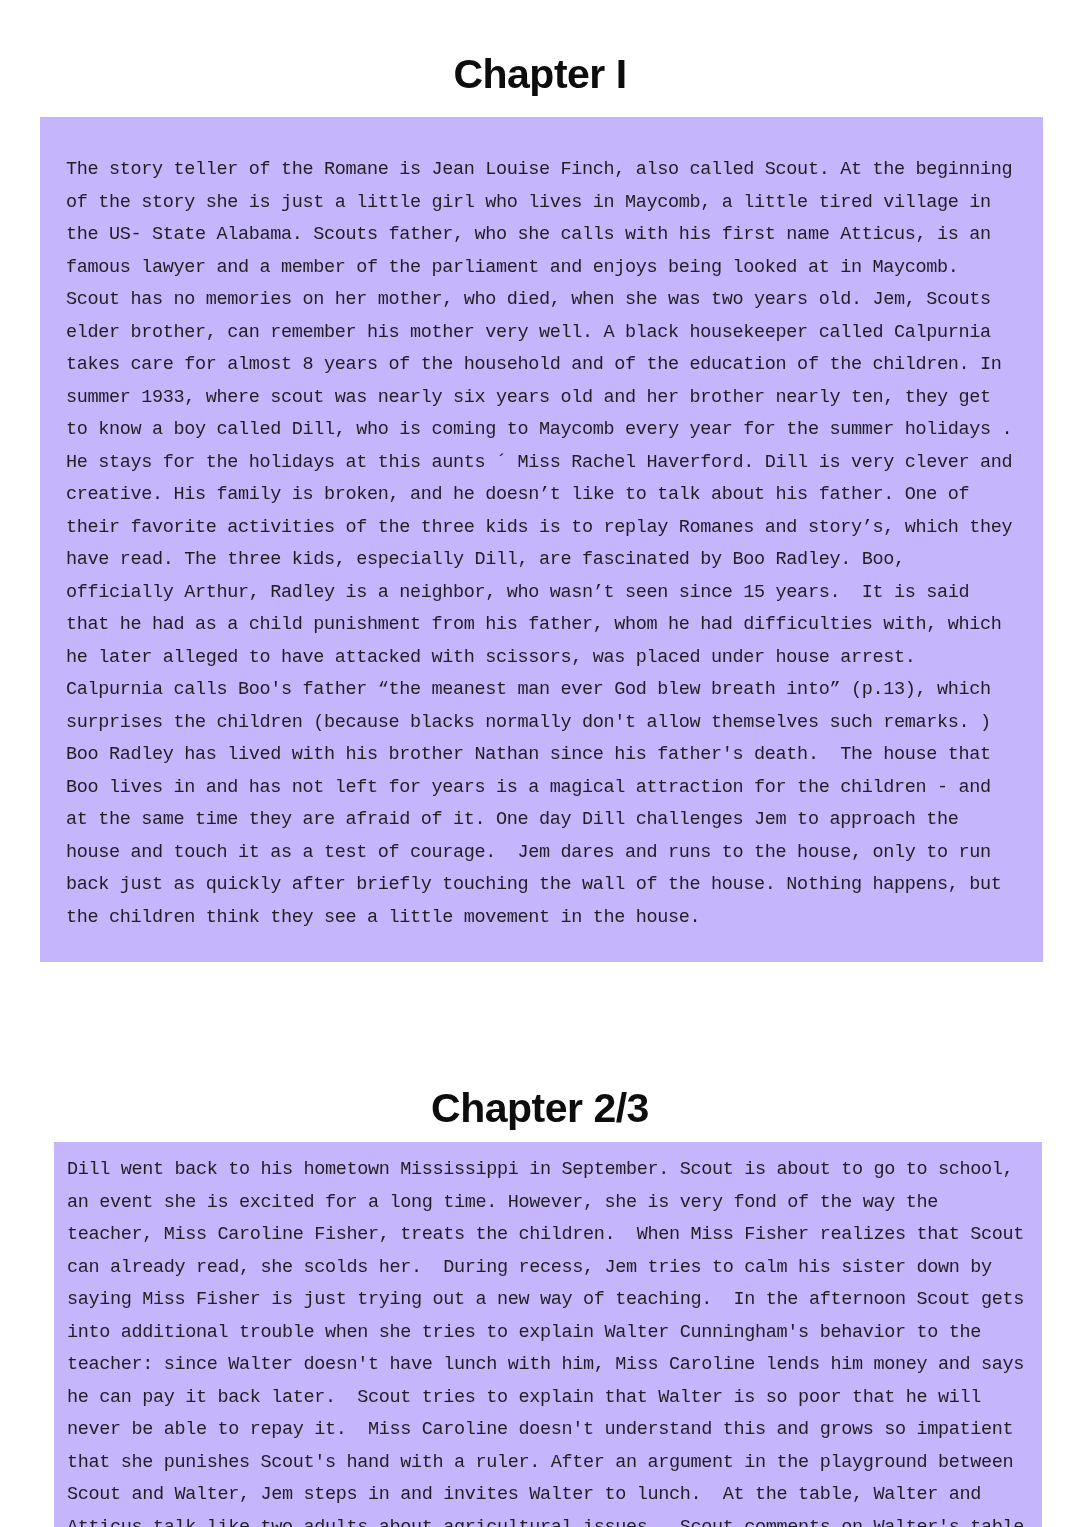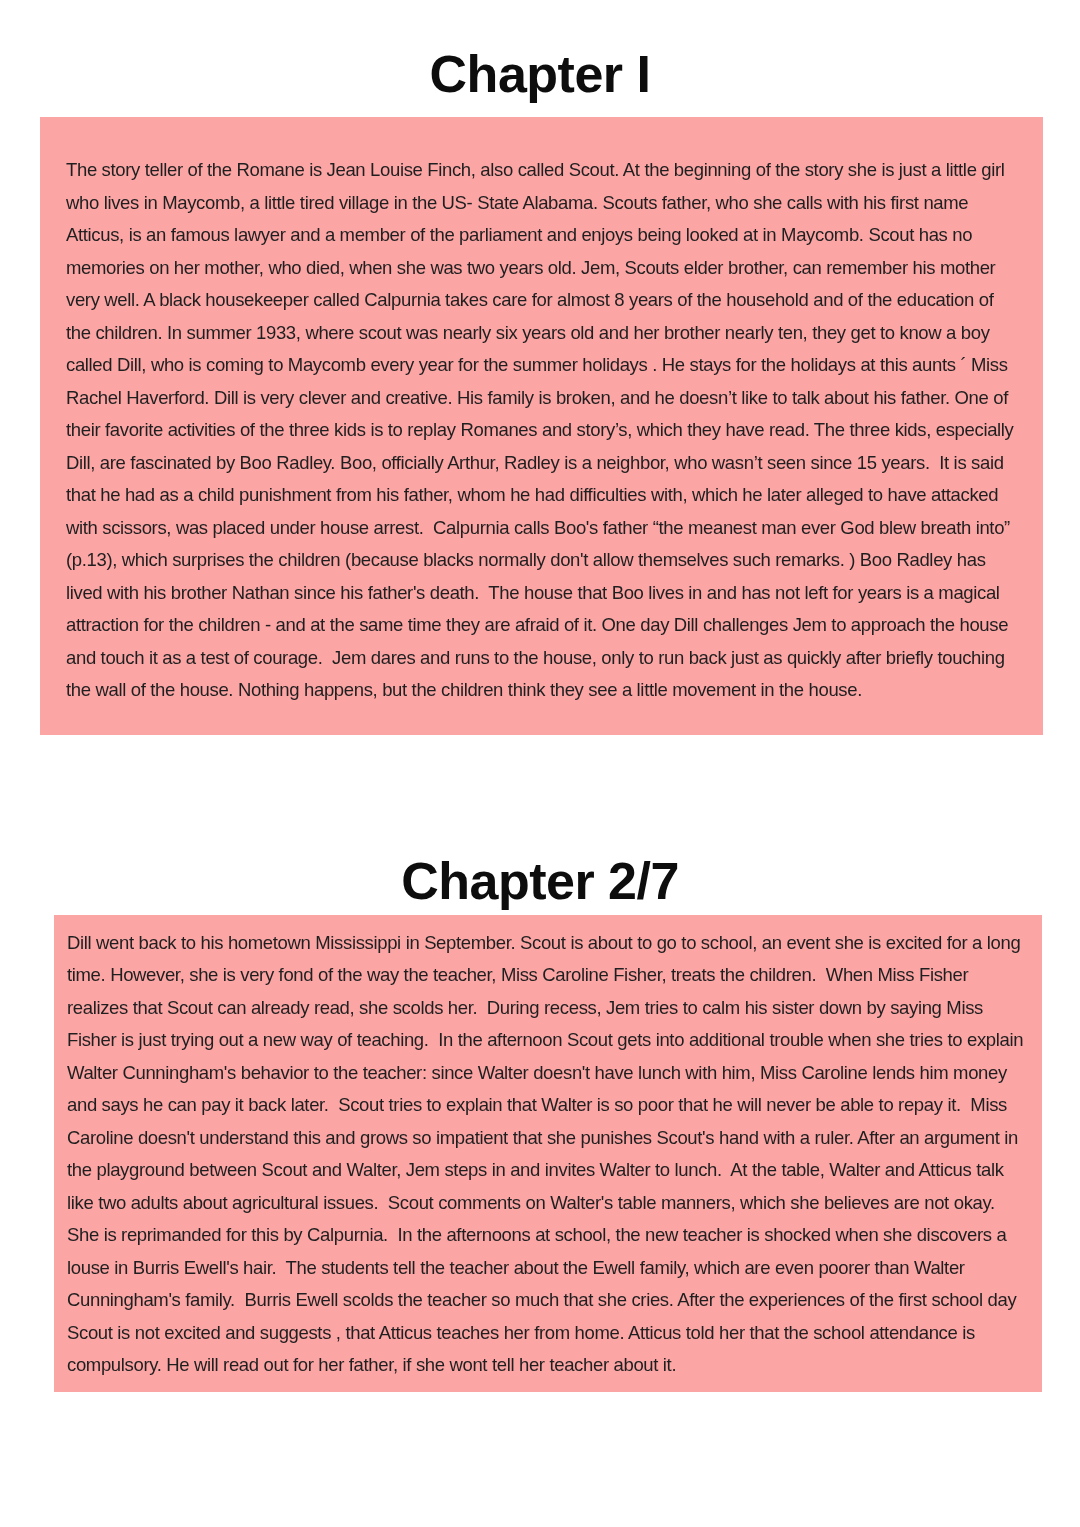--- a/index.html
+++ b/index.html
@@ -15,36 +15,37 @@
     position: relative;
     overflow: hidden;
   }
   .page {
     width: 1080px;
     min-height: 1527px;
     background: #ffffff;
   }
   .chapter-heading {
     text-align: center;
-    font-size: 52px;
+    font-size: 41px;
     line-height: 48px;
     font-weight: 800;
     letter-spacing: -0.5px;
     color: #0d0d0d;
     margin: 0;
     font-stretch: condensed;
   }
   .heading-1 {
     padding-top: 50px;
   }
   .heading-2 {
     padding-top: 122px;
   }
   .summary-box {
-    background: #fca5a5;
+    background: #c4b5fd;
+    font-family: Liberation Mono, monospace;
   }
   .summary-box-1 {
     margin: 19px 37px 0 40px;
     padding: 37px 26px 28px 26px;
   }
   .summary-box-2 {
     margin: 10px 38px 0 54px;
     padding: 12px 14px 10px 13px;
   }
   .summary-text {
@@ -64,19 +65,19 @@
 <div class="page">
 
   <section>
     <h1 class="chapter-heading heading-1">Chapter I</h1>
     <div class="summary-box summary-box-1">
       <p class="summary-text">The story teller of the Romane is Jean Louise Finch, also called Scout. At the beginning of the story she is just a little girl who lives in Maycomb, a little tired village in the US- State Alabama. Scouts father, who she calls with his first name Atticus, is an famous lawyer and a member of the parliament and enjoys being looked at in Maycomb. Scout has no memories on her mother, who died, when she was two years old. Jem, Scouts elder brother, can remember his mother very well. A black housekeeper called Calpurnia takes care for almost 8 years of the household and of the education of the children. In summer 1933, where scout was nearly six years old and her brother nearly ten, they get to know a boy called Dill, who is coming to Maycomb every year for the summer holidays . He stays for the holidays at this aunts ´ Miss Rachel Haverford. Dill is very clever and creative. His family is broken, and he doesn’t like to talk about his father. One of their favorite activities of the three kids is to replay Romanes and story’s, which they have read. The three kids, especially Dill, are fascinated by Boo Radley. Boo, officially Arthur, Radley is a neighbor, who wasn’t seen since 15 years.  It is said that he had as a child punishment from his father, whom he had difficulties with, which he later alleged to have attacked with scissors, was placed under house arrest.  Calpurnia calls Boo's father “the meanest man ever God blew breath into” (p.13), which surprises the children (because blacks normally don't allow themselves such remarks. ) Boo Radley has lived with his brother Nathan since his father's death.  The house that Boo lives in and has not left for years is a magical attraction for the children - and at the same time they are afraid of it. One day Dill challenges Jem to approach the house and touch it as a test of courage.  Jem dares and runs to the house, only to run back just as quickly after briefly touching the wall of the house. Nothing happens, but the children think they see a little movement in the house.</p>
     </div>
   </section>
 
   <section>
-    <h1 class="chapter-heading heading-2">Chapter 2/7</h1>
+    <h1 class="chapter-heading heading-2">Chapter 2/3</h1>
     <div class="summary-box summary-box-2">
       <p class="summary-text">Dill went back to his hometown Mississippi in September. Scout is about to go to school, an event she is excited for a long time. However, she is very fond of the way the teacher, Miss Caroline Fisher, treats the children.  When Miss Fisher realizes that Scout can already read, she scolds her.  During recess, Jem tries to calm his sister down by saying Miss Fisher is just trying out a new way of teaching.  In the afternoon Scout gets into additional trouble when she tries to explain Walter Cunningham's behavior to the teacher: since Walter doesn't have lunch with him, Miss Caroline lends him money and says he can pay it back later.  Scout tries to explain that Walter is so poor that he will never be able to repay it.  Miss Caroline doesn't understand this and grows so impatient that she punishes Scout's hand with a ruler. After an argument in the playground between Scout and Walter, Jem steps in and invites Walter to lunch.  At the table, Walter and Atticus talk like two adults about agricultural issues.  Scout comments on Walter's table manners, which she believes are not okay.  She is reprimanded for this by Calpurnia.  In the afternoons at school, the new teacher is shocked when she discovers a louse in Burris Ewell's hair.  The students tell the teacher about the Ewell family, which are even poorer than Walter Cunningham's family.  Burris Ewell scolds the teacher so much that she cries. After the experiences of the first school day Scout is not excited and suggests , that Atticus teaches her from home. Atticus told her that the school attendance is compulsory. He will read out for her father, if she wont tell her teacher about it.</p>
     </div>
   </section>
 
 </div>
 
 </body></html>

